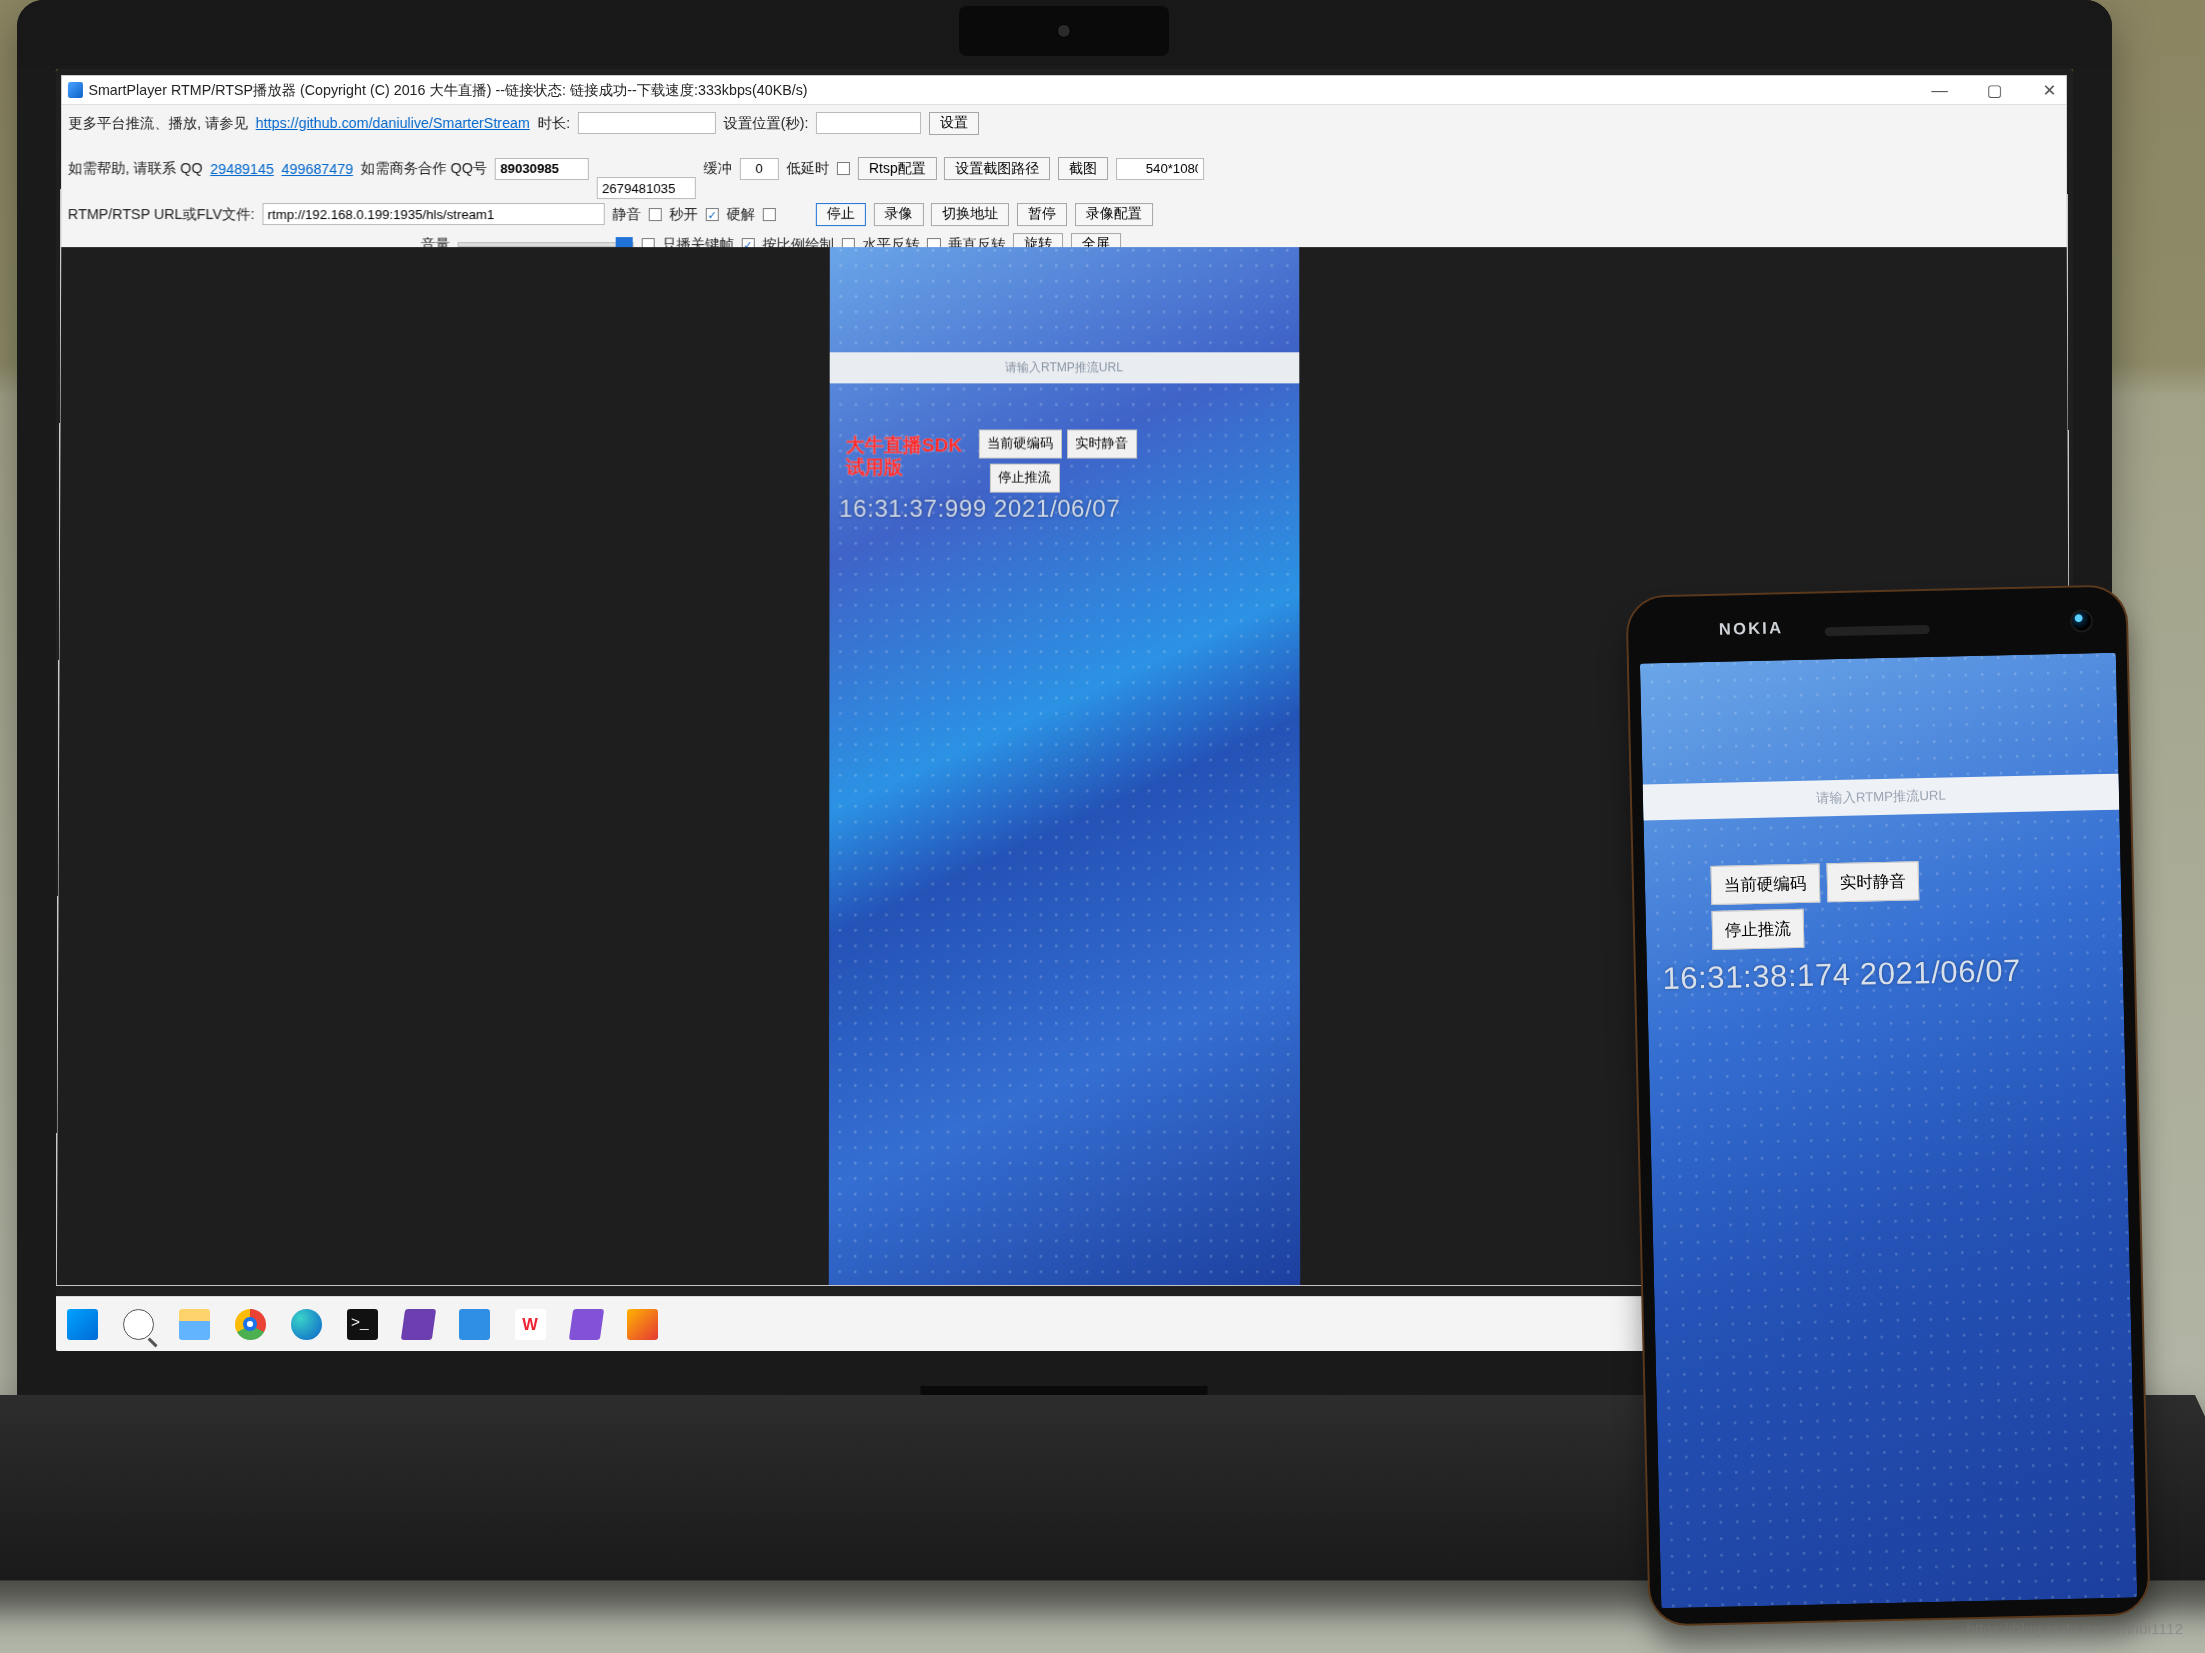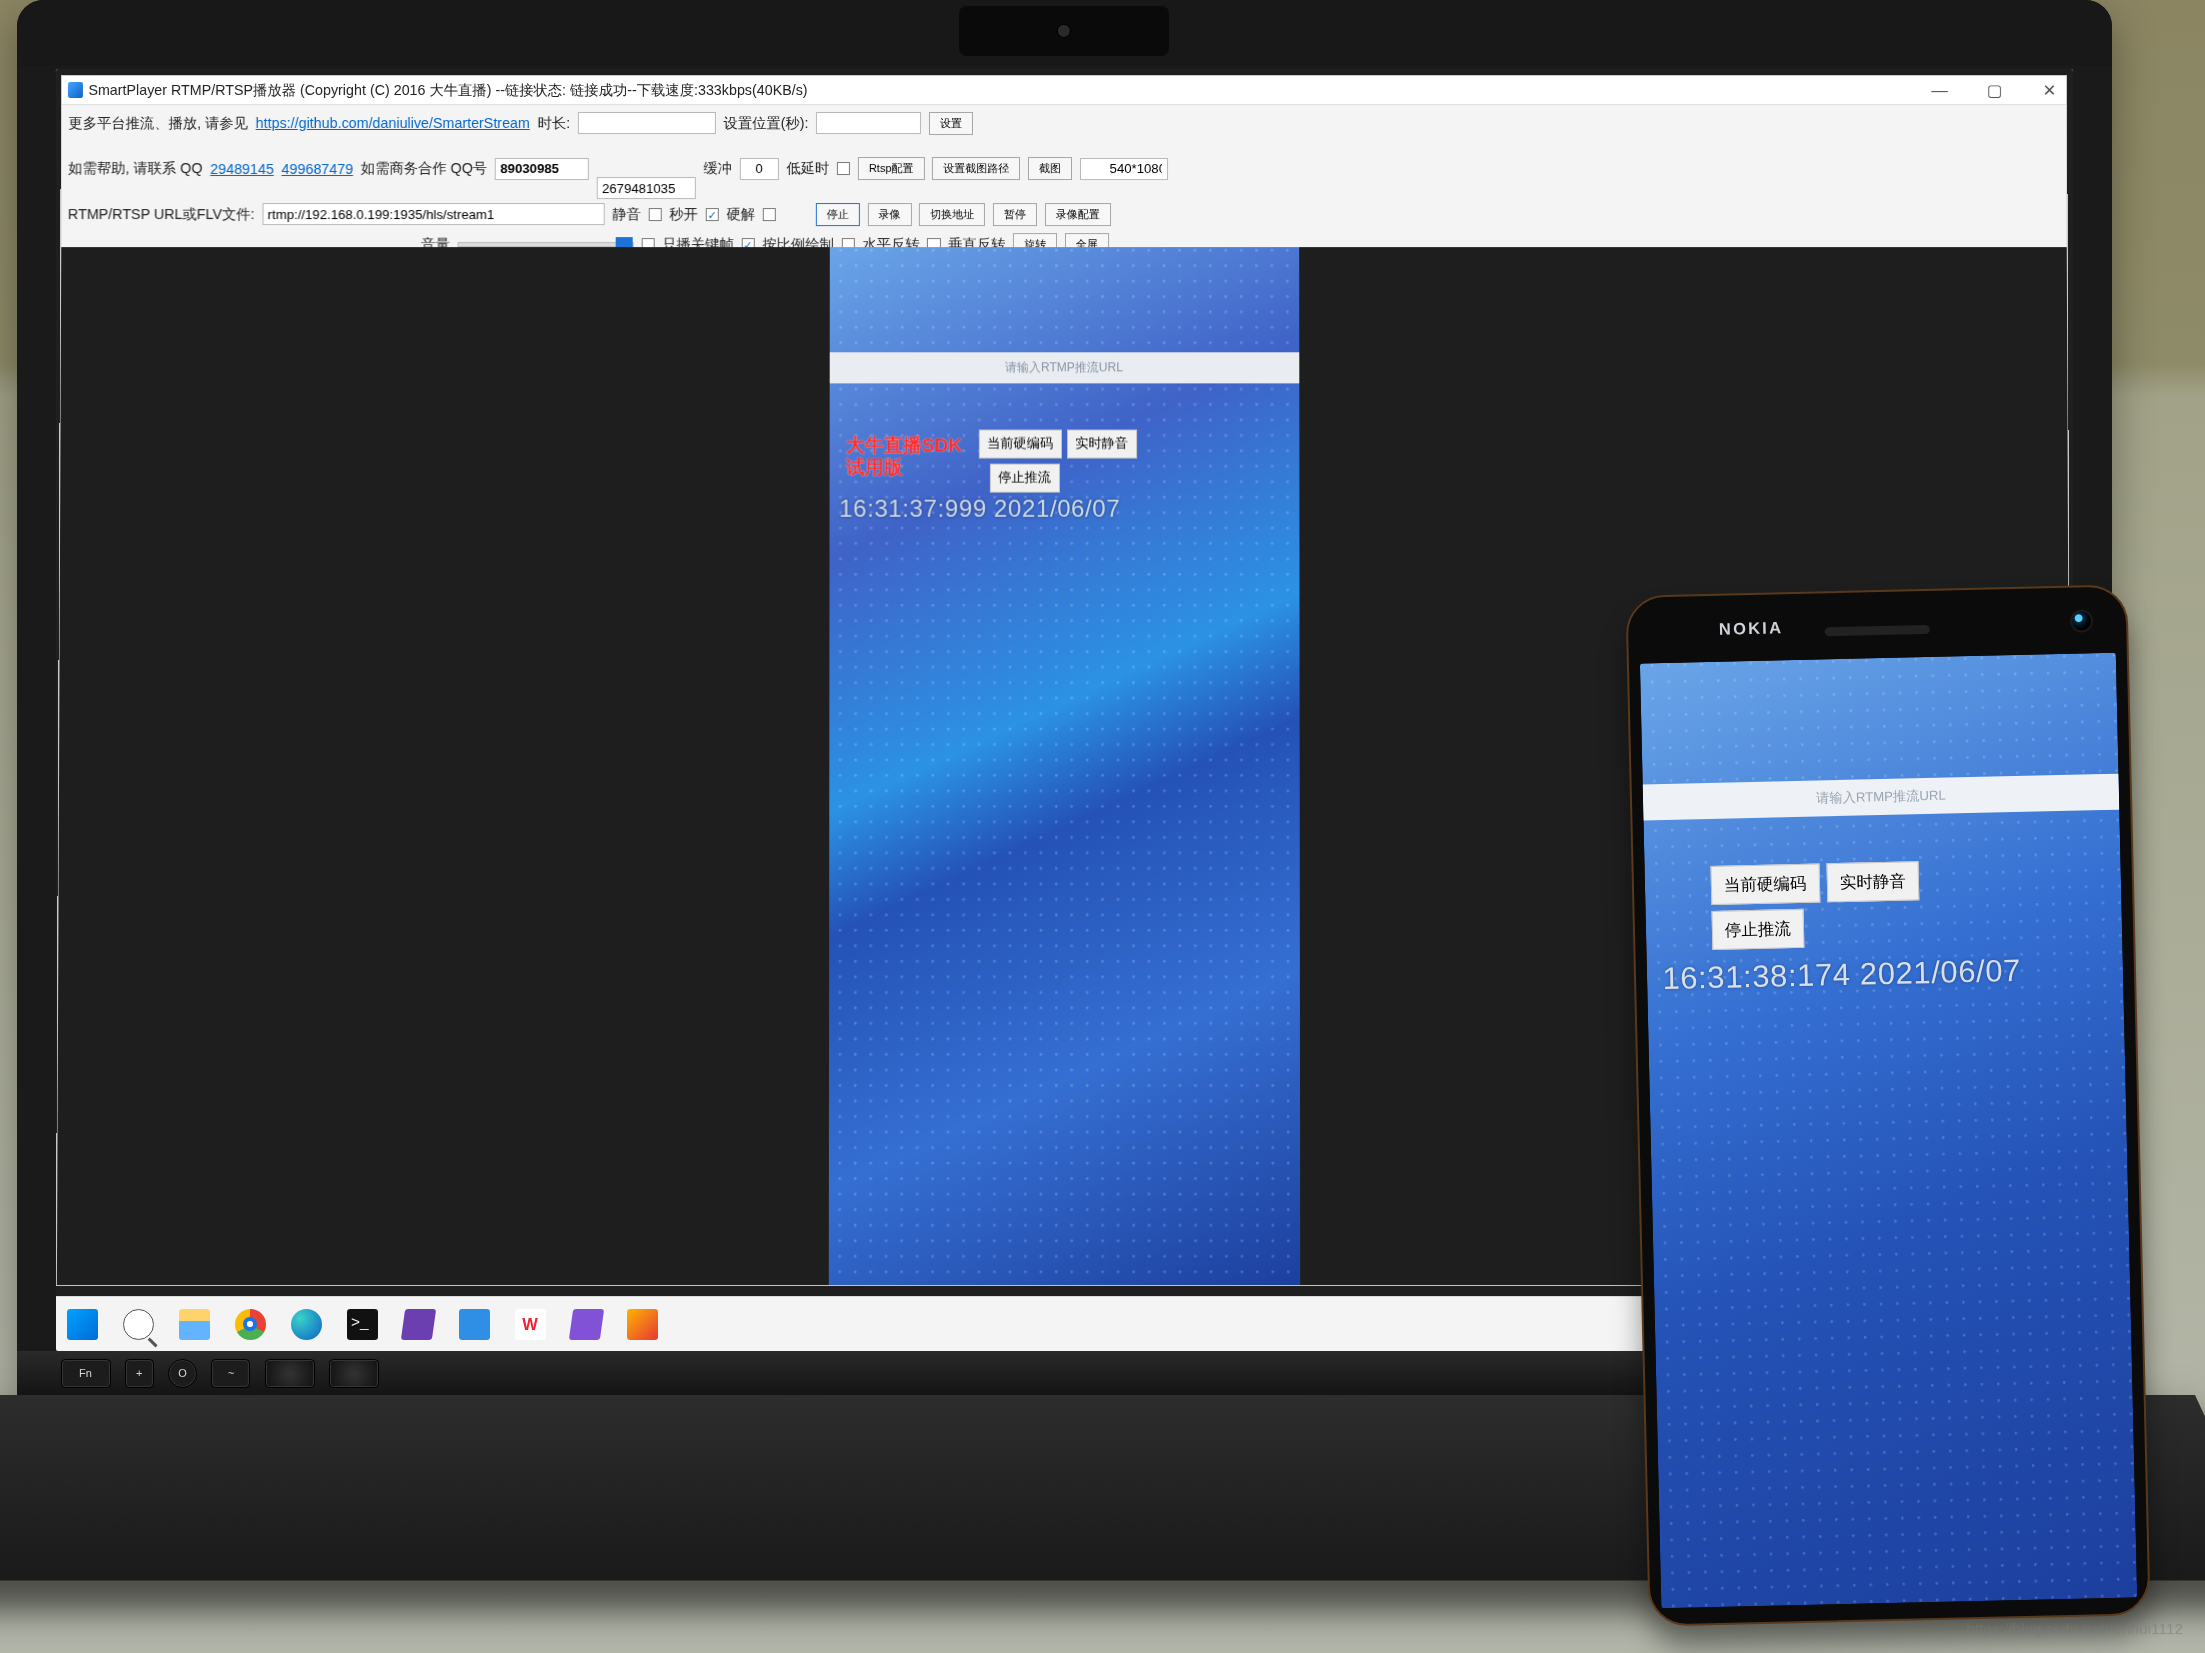--- a/index.html
+++ b/index.html
@@ -42,21 +42,21 @@
   .winctl{margin-left:auto;display:flex;gap:33px;color:#555;font-size:16.5px;}
   .winctl span{width:22px;text-align:center;cursor:default;}
 
   .toolbar{padding:3.3px 6.6px;font-size:14.3px;color:#222;background:#f4f4f4;
     border-bottom:0.6px solid #dedede;}
   .trow{display:flex;align-items:center;gap:7.7px;min-height:30px;flex-wrap:wrap;}
   .trow a{color:#0066cc;text-decoration:underline;}
   .tinput{height:22px;border:0.6px solid #b9b9b9;background:#fff;padding:0 4.4px;
     font-size:13.2px;min-width:33px;}
   .tbtn{height:23px;border:0.6px solid #a6a6a6;background:#f7f7f7;padding:0 10px;
-    font-size:11px;cursor:pointer;}
+    font-size:14px;cursor:pointer;}
   .tbtn.active{border:1.1px solid #1f72d6;margin-left:32px;}
   .ck{width:13.2px;height:13.2px;border:0.6px solid #7a7a7a;background:#fff;display:inline-block;}
   .ck.on::after{content:"✓";display:block;font-size:11px;line-height:12px;text-align:center;color:#0b61c9;}
   .lbl{white-space:nowrap;}
 
   .vol-track{flex:1;max-width:397px;height:5.5px;background:#dcdcdc;border:0.6px solid #bcbcbc;position:relative;}
   .vol-thumb{position:absolute;right:0;top:-5.5px;width:16.5px;height:16.5px;background:#1f72d6;}
 
   .video-area{position:absolute;left:0;right:0;top:171px;bottom:0;background:#1e1e1e;
     display:flex;justify-content:center;}
@@ -268,28 +268,20 @@
     </div>
   </div>
 
   <div class="hinge">
     <span>LEGI</span>
     <span class="o"></span>
     <span>N</span>
   </div>
 
   <div class="palmrest"></div>
-  <div class="kbrow">
-    <div class="key">Fn</div>
-    <div class="key" style="min-width:29px">+</div>
-    <div class="key" style="min-width:29px;border-radius:50%">O</div>
-    <div class="key" style="min-width:39px">~</div>
-    <div class="key" style="flex:0 0 33px;background:radial-gradient(circle,#333,#111)"></div>
-    <div class="key" style="flex:0 0 33px;background:radial-gradient(circle,#333,#111)"></div>
-  </div>
 </div>
 
 <div class="phone">
   <div class="phone-top">
     <div class="earpiece"></div>
     <span class="brand">NOKIA</span>
     <span class="frontcam"></span>
   </div>
   <div class="phone-screen">
     <div class="p-url">请输入RTMP推流URL</div>

